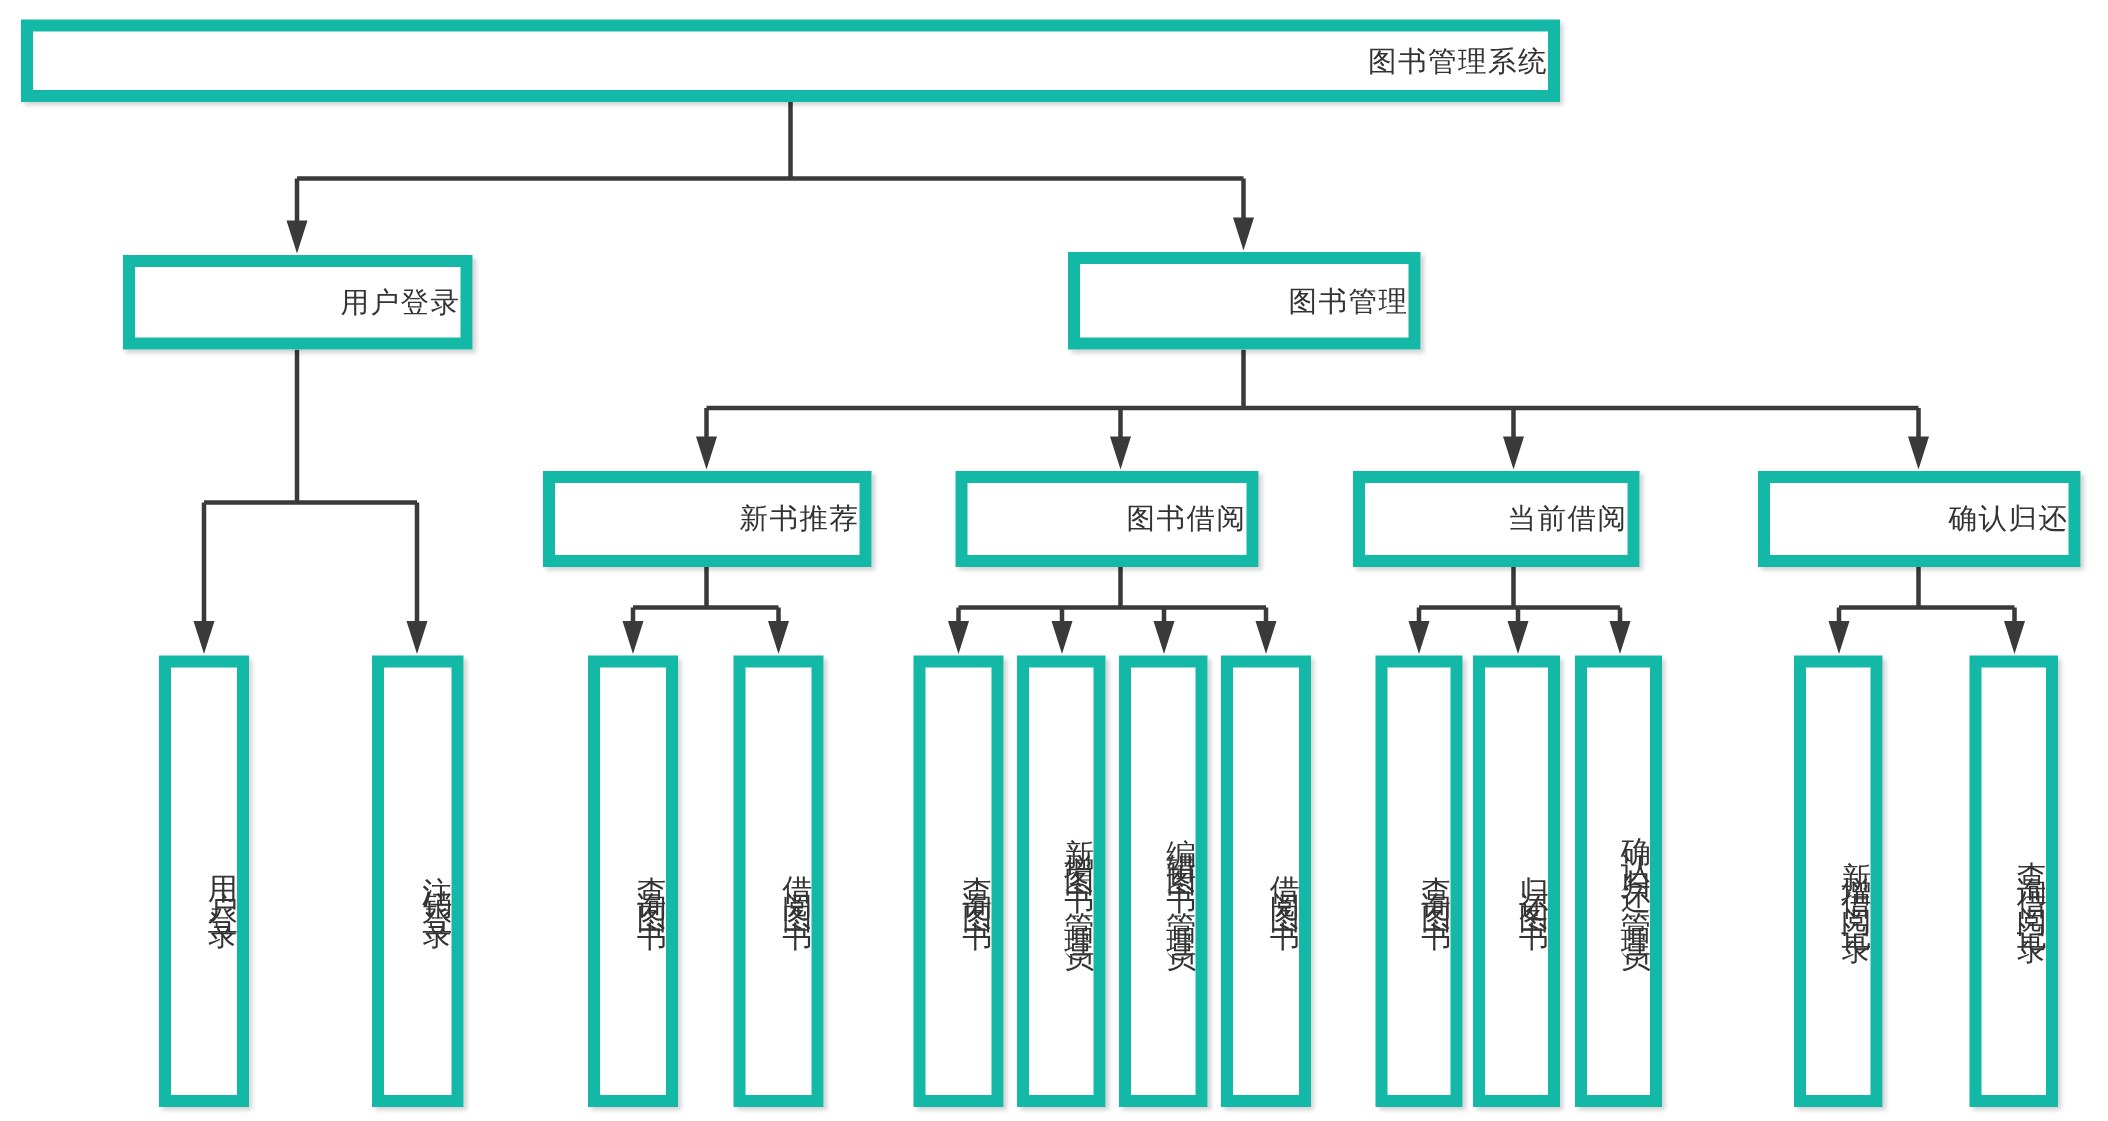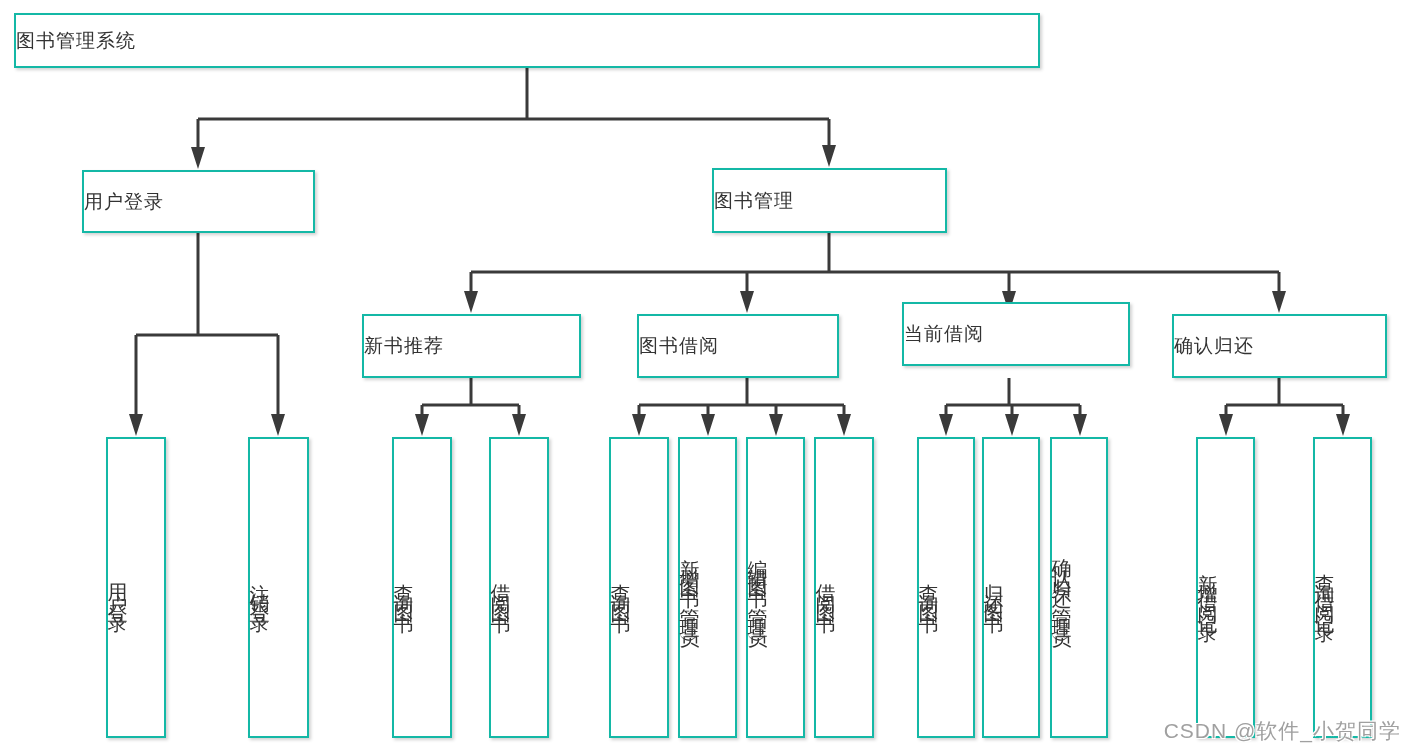--- a/index.html
+++ b/index.html
@@ -5,22 +5,22 @@
   html,body{margin:0;padding:0;}
   body{
     width:1405px;height:747px;position:relative;background:#ffffff;
     font-family:"Liberation Sans","DejaVu Sans",sans-serif;
     overflow:hidden;
   }
   #stage{position:absolute;inset:0;width:1405px;height:747px;}
   #connectors{position:absolute;left:0;top:0;z-index:0;}
   .box{
     position:absolute;box-sizing:border-box;background:#ffffff;
-    border:2px solid #14b8a6;z-index:1;
-    display:flex;align-items:center;justify-content:flex-start;
+    border:8px solid #14b8a6;z-index:1;
+    display:flex;align-items:center;justify-content:flex-end;
     color:#333333;box-shadow:2px 2px 3px rgba(0,0,0,0.18);
   }
   .box.h span{font-size:19px;letter-spacing:1px;white-space:nowrap;}
   .box.v span{
     writing-mode:vertical-rl;text-orientation:mixed;
     font-size:20px;line-height:1;letter-spacing:10px;white-space:nowrap;
   }
   #watermark{
     position:absolute;right:4px;bottom:2px;z-index:2;
     font-size:21px;color:#a0a0a0;letter-spacing:1px;white-space:nowrap;
@@ -66,21 +66,21 @@
   <div class="box h" style="left:712px;top:168px;width:235px;height:65px">
     <span>图书管理</span>
   </div>
 
   <div class="box h" style="left:362px;top:314px;width:219px;height:64px">
     <span>新书推荐</span>
   </div>
   <div class="box h" style="left:637px;top:314px;width:202px;height:64px">
     <span>图书借阅</span>
   </div>
-  <div class="box h" style="left:902px;top:302px;width:228px;height:64px">
+  <div class="box h" style="left:902px;top:314px;width:191px;height:64px">
     <span>当前借阅</span>
   </div>
   <div class="box h" style="left:1172px;top:314px;width:215px;height:64px">
     <span>确认归还</span>
   </div>
 
   <div class="box v" style="left:106px;top:437px;width:60px;height:301px">
     <span>用户登录</span>
   </div>
   <div class="box v" style="left:248px;top:437px;width:61px;height:301px">
@@ -117,14 +117,13 @@
     <span>确认归还（管理员）</span>
   </div>
 
   <div class="box v" style="left:1196px;top:437px;width:59px;height:301px">
     <span>新增借阅记录</span>
   </div>
   <div class="box v" style="left:1313px;top:437px;width:59px;height:301px">
     <span>查询借阅记录</span>
   </div>
 
-  <div id="watermark">CSDN @软件_小贺同学</div>
 </div>
 
 </body></html>

